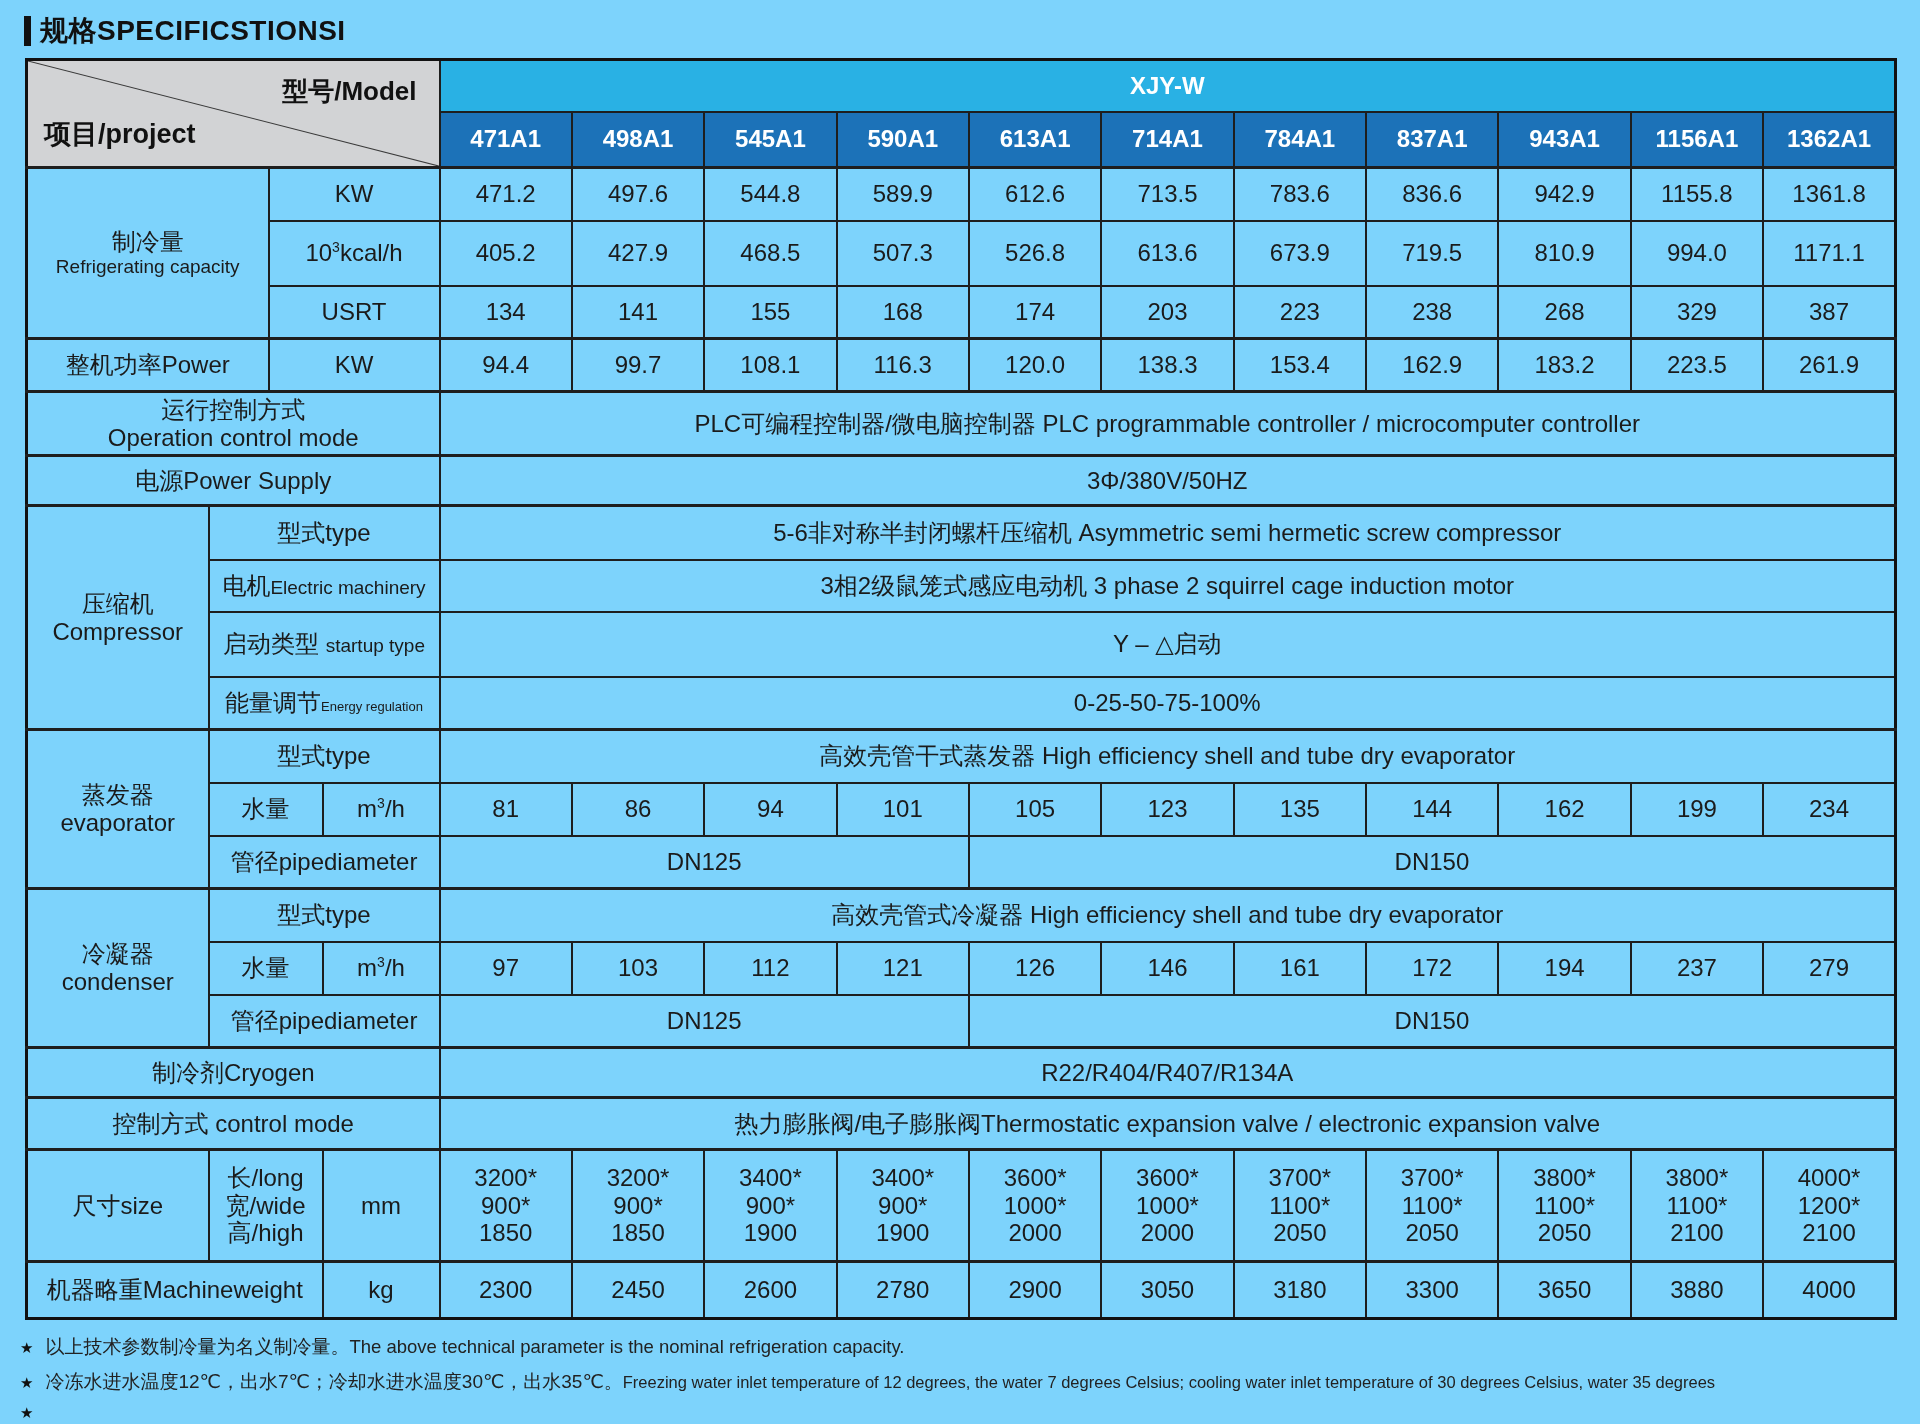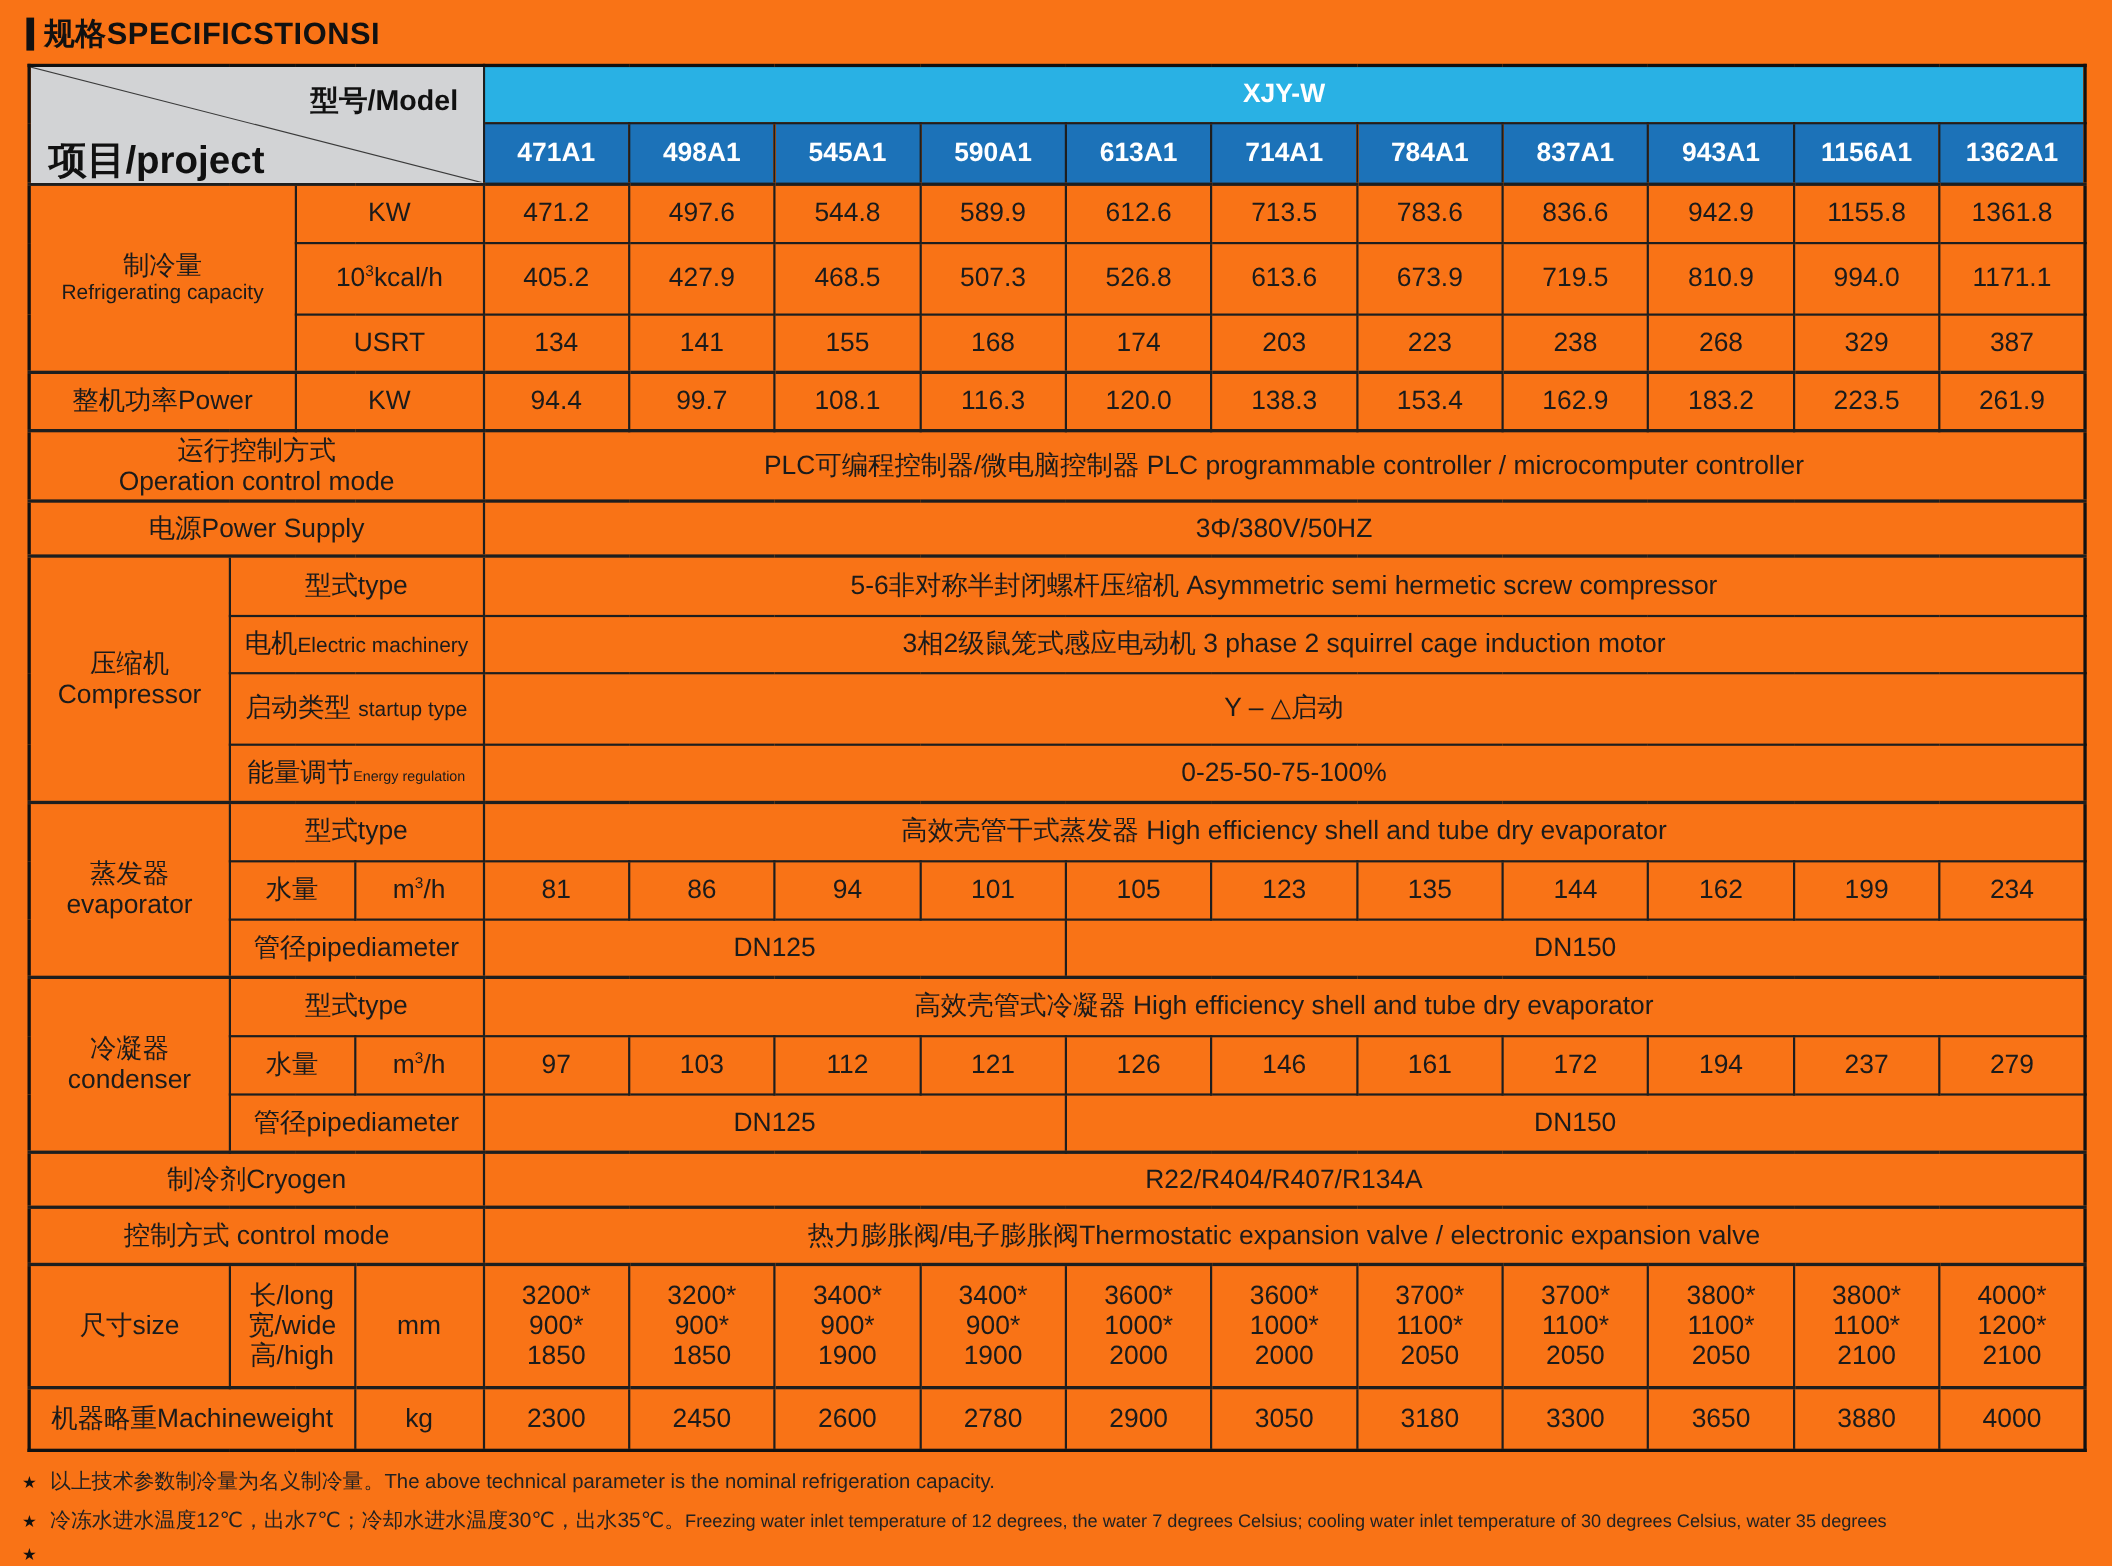--- a/index.html
+++ b/index.html
@@ -1,37 +1,37 @@
 <!DOCTYPE html>
 <html><head>
 <meta charset="utf-8">
 <style>
   html,body{margin:0;padding:0;background:#ffffff;}
   .page{
-    width:1920px;height:1424px;background:#f97316;position:relative;
+    width:1920px;height:1424px;background:#7dd3fc;position:relative;
     font-family:"Liberation Sans","DejaVu Sans",sans-serif;color:#1b1b1b;
     overflow:hidden;
   }
   .title-row{display:flex;align-items:center;padding:12px 0 8px 24px;}
   .title-bar{width:7px;height:30px;background:#111;margin-right:9px;}
   .title{font-size:28px;font-weight:bold;letter-spacing:.5px;color:#111;}
 
   table.spec{border-collapse:collapse;table-layout:fixed;width:1872px;margin-left:25px;}
   table.spec td{
     border:2px solid #1e1e1e;text-align:center;vertical-align:middle;
     font-size:24px;padding:0 2px;overflow:hidden;line-height:1.15;
   }
   tr.sec>td{border-top-width:3px;}
   table.spec{border:3px solid #111;}
 
   
   td.corner{background:#d2d3d5;position:relative;padding:0;}
   td.corner svg{position:absolute;left:0;top:0;width:100%;height:100%;}
   td.corner .m{position:absolute;top:16px;right:22px;font-weight:bold;font-size:26px;color:#111;}
-  td.corner .p{position:absolute;bottom:0;left:16px;font-weight:bold;font-size:35px;color:#111;}
+  td.corner .p{position:absolute;bottom:16px;left:16px;font-weight:bold;font-size:27px;color:#111;}
   td.band{background:#29b1e4;color:#fff;font-weight:bold;font-size:31px;border-color:#cfd9df;}
   td.model{background:#1c72b8;color:#fff;font-weight:bold;font-size:27px;border-color:#cfd9df;}
 
   
   td.lbl{text-align:left;padding-left:12px;}
   .zh{font-size:24px;}
   .en{font-size:19px;}
   .en-xs{font-size:13px;}
   .stack span{display:block;}
   td.unit{font-size:24px;}

